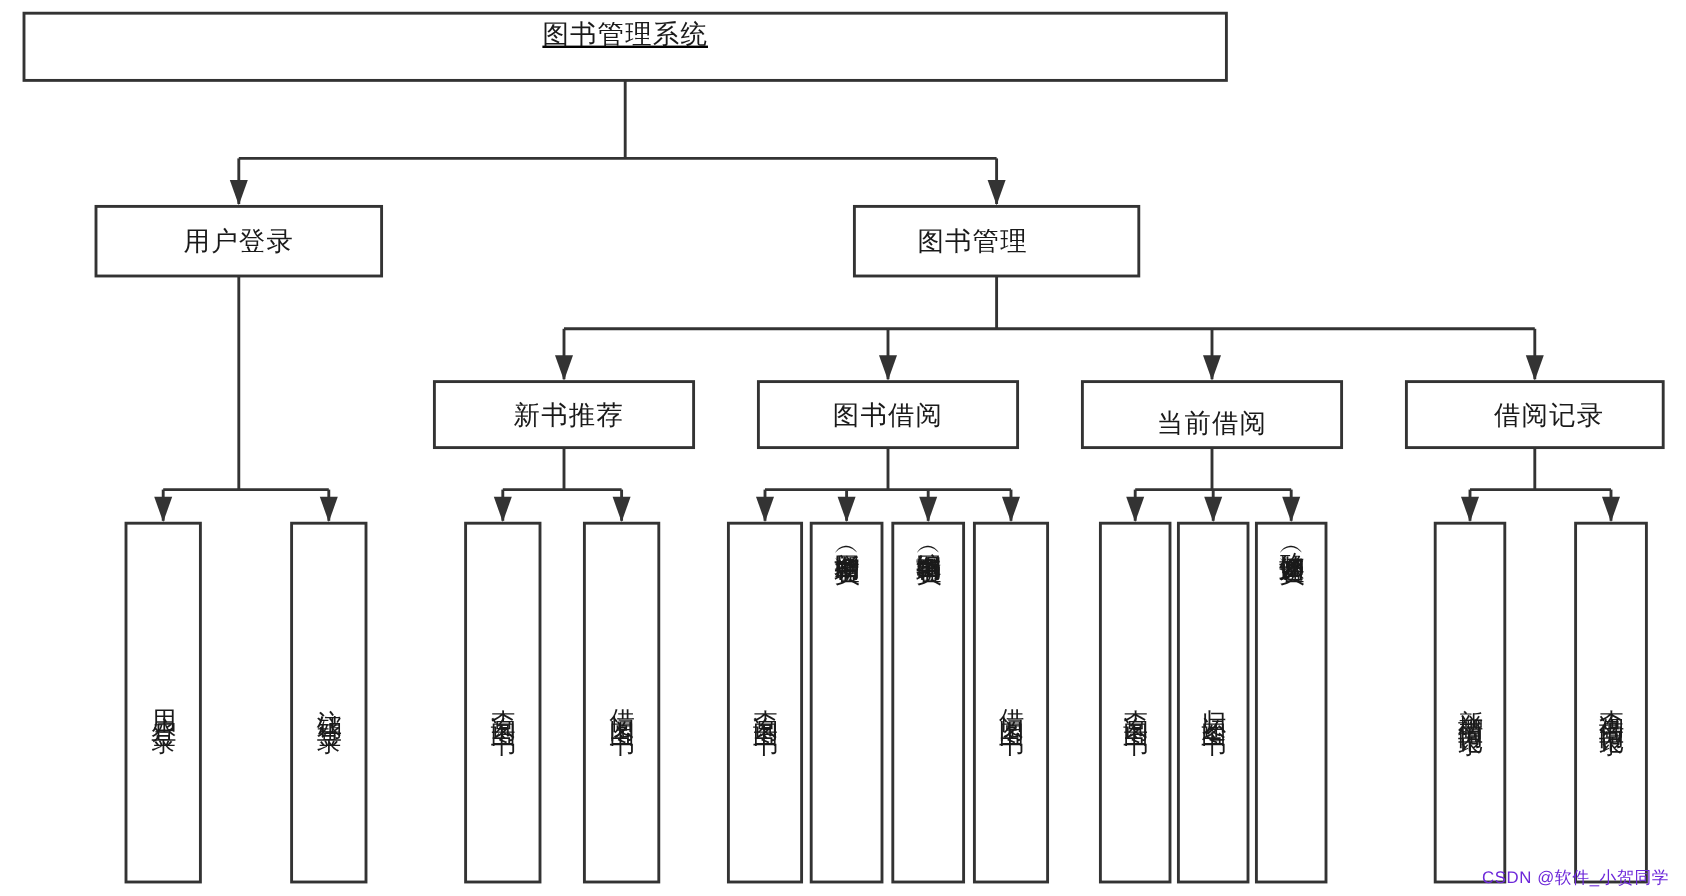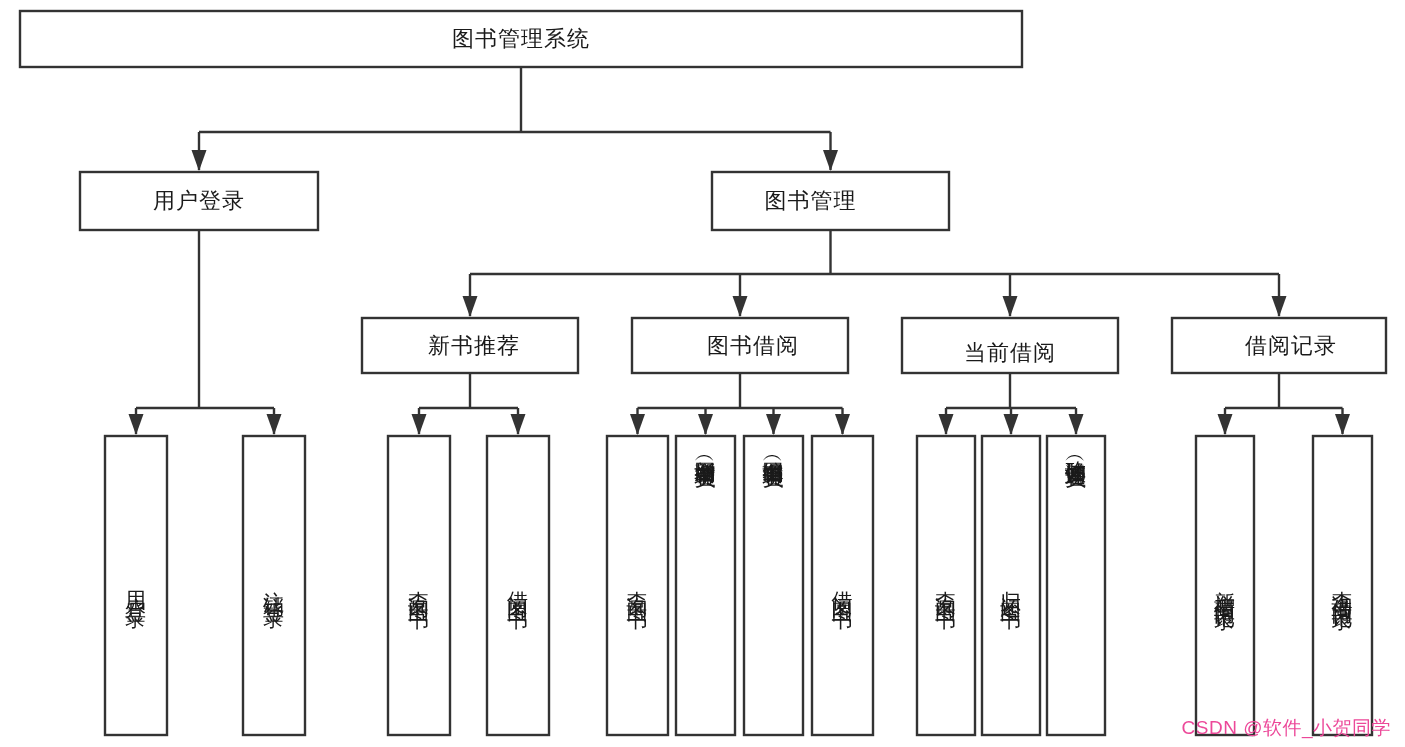--- a/index.html
+++ b/index.html
@@ -70,22 +70,22 @@
     font-size: 22px;
     color: #1a1a1a;
     letter-spacing: 1px;
     white-space: nowrap;
   }
   #watermark {
     position: absolute;
     right: 14px;
     bottom: 6px;
     font-family: "Liberation Sans", "DejaVu Sans", sans-serif;
-    font-size: 19px;
-    color: #ec4899;
+    font-size: 14px;
+    color: #6d28d9;
     white-space: nowrap;
     letter-spacing: 0.5px;
   }
 </style>
 </head>
 <body>
 
 <div id="diagram-root">
 
   <svg id="tree-svg" viewBox="0 0 1405 747">
@@ -161,33 +161,33 @@
         <rect x="812" y="436" width="61" height="299" class="node-box"></rect>
         <rect x="917" y="436" width="58" height="299" class="node-box"></rect>
         <rect x="982" y="436" width="58" height="299" class="node-box"></rect>
         <rect x="1047" y="436" width="58" height="299" class="node-box"></rect>
         <rect x="1196" y="436" width="58" height="299" class="node-box"></rect>
         <rect x="1313" y="436" width="59" height="299" class="node-box"></rect>
       </g>
   </svg>
 
   <div id="labels-layer">
-      <div class="hlabel-wrap" style="left: 20px; top: 11px; width: 1002px; height: 56px;">
+      <div class="hlabel-wrap" style="left: 20px; top: 1px; width: 1002px; height: 56px; text-decoration: underline;">
         <span class="hlabel-text">图书管理系统</span>
       </div>
       <div class="hlabel-wrap" style="left: 80px; top: 172px; width: 238px; height: 58px;">
         <span class="hlabel-text">用户登录</span>
       </div>
       <div class="hlabel-wrap" style="left: 712px; top: 172px; width: 197px; height: 58px;">
         <span class="hlabel-text">图书管理</span>
       </div>
       <div class="hlabel-wrap" style="left: 362px; top: 318px; width: 224px; height: 55px;">
         <span class="hlabel-text">新书推荐</span>
       </div>
-      <div class="hlabel-wrap" style="left: 632px; top: 318px; width: 216px; height: 55px; margin-left: 13px;">
+      <div class="hlabel-wrap" style="left: 632px; top: 318px; width: 216px; height: 55px;">
         <span class="hlabel-text">图书借阅</span>
       </div>
       <div class="hlabel-wrap" style="left: 902px; top: 318px; width: 216px; height: 70px;">
         <span class="hlabel-text">当前借阅</span>
       </div>
       <div class="hlabel-wrap" style="left: 1184px; top: 318px; width: 214px; height: 55px;">
         <span class="hlabel-text">借阅记录</span>
       </div>
       <div class="vlabel-wrap" style="left: 105px; top: 444px; width: 62px; height: 283px; align-items: center;">
         <span class="vlabel-text" style="letter-spacing: 6px;">用户登录</span>

